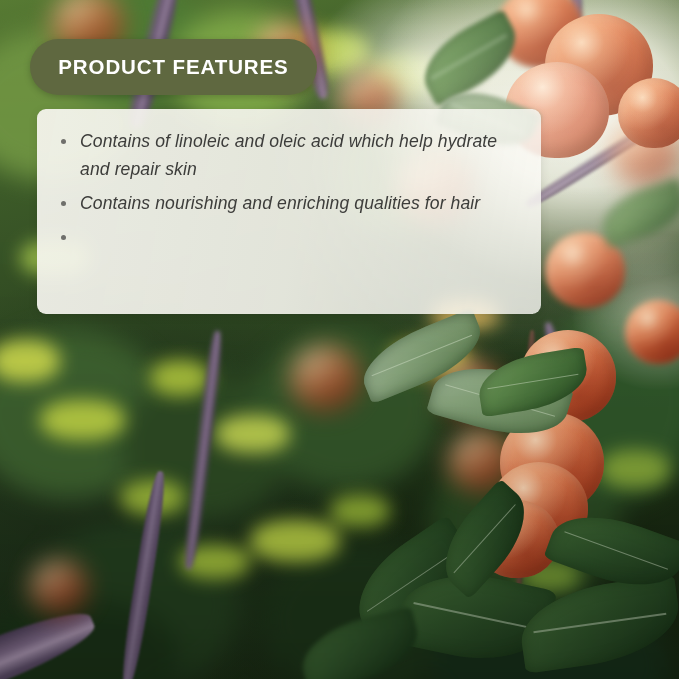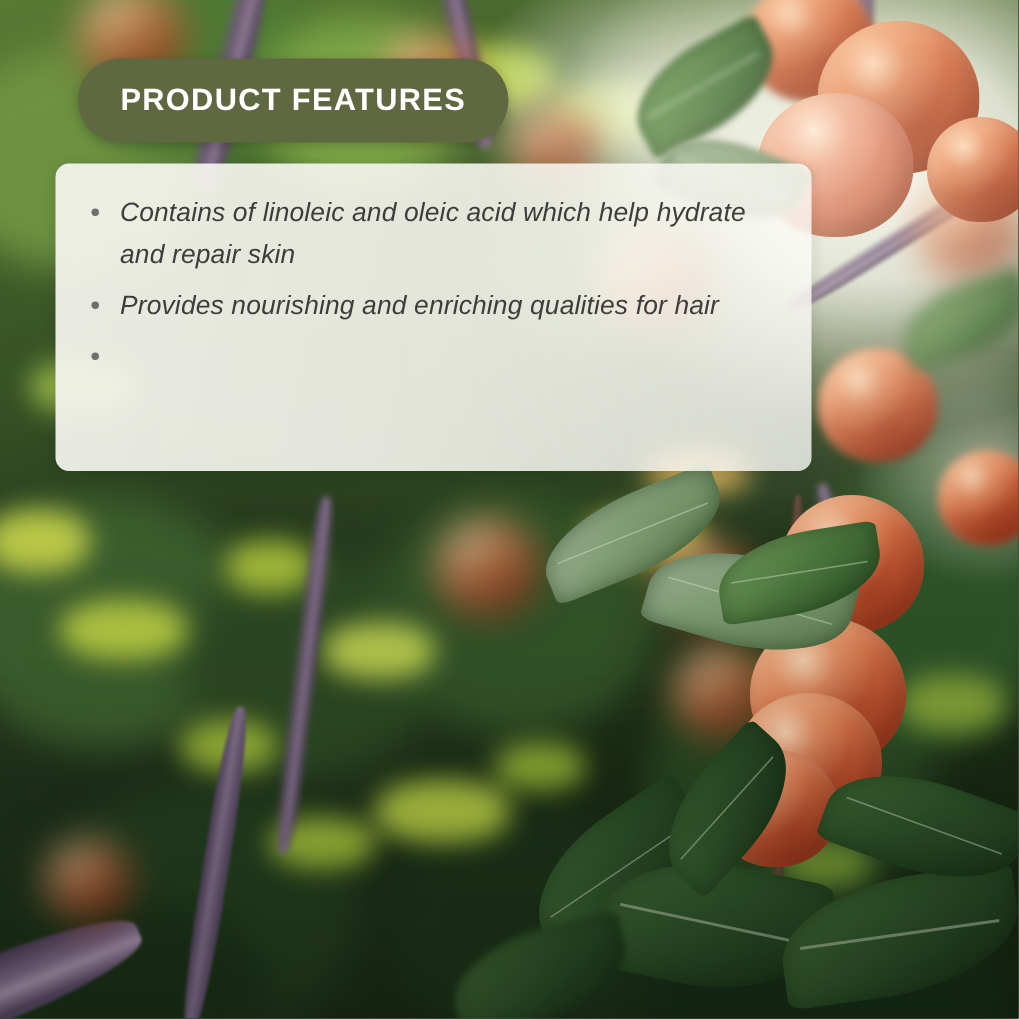--- a/index.html
+++ b/index.html
@@ -149,21 +149,21 @@
     left: 0;
     top: 12px;
     width: 5px;
     height: 5px;
     border-radius: 50%;
     background: #6f6f6b;
   }
 
   .badge {
     position: absolute;
-    left: 52px;
+    left: 30px;
     top: 39px;
     width: 287px;
     height: 56px;
     border-radius: 28px;
     background: #5f6840;
     display: flex;
     align-items: center;
     justify-content: center;
     box-shadow: 0 2px 7px rgba(0,0,0,0.22);
   }
@@ -292,21 +292,21 @@
   </div>
 
   <div class="feature-card">
     <ul class="feature-list">
       <li class="feature-item">
         <span class="feature-bullet"></span>
         <span>Contains of linoleic and oleic acid which help hydrate and repair skin</span>
       </li>
       <li class="feature-item">
         <span class="feature-bullet"></span>
-        <span>Provides nourishing and enriching qualities for hair</span>
+        <span>Contains nourishing and enriching qualities for hair</span>
       </li>
       <li class="feature-item">
         <span class="feature-bullet"></span>
       </li>
     </ul>
   </div>
 
   <div class="badge">
     <span class="badge-text">PRODUCT FEATURES</span>
   </div>

